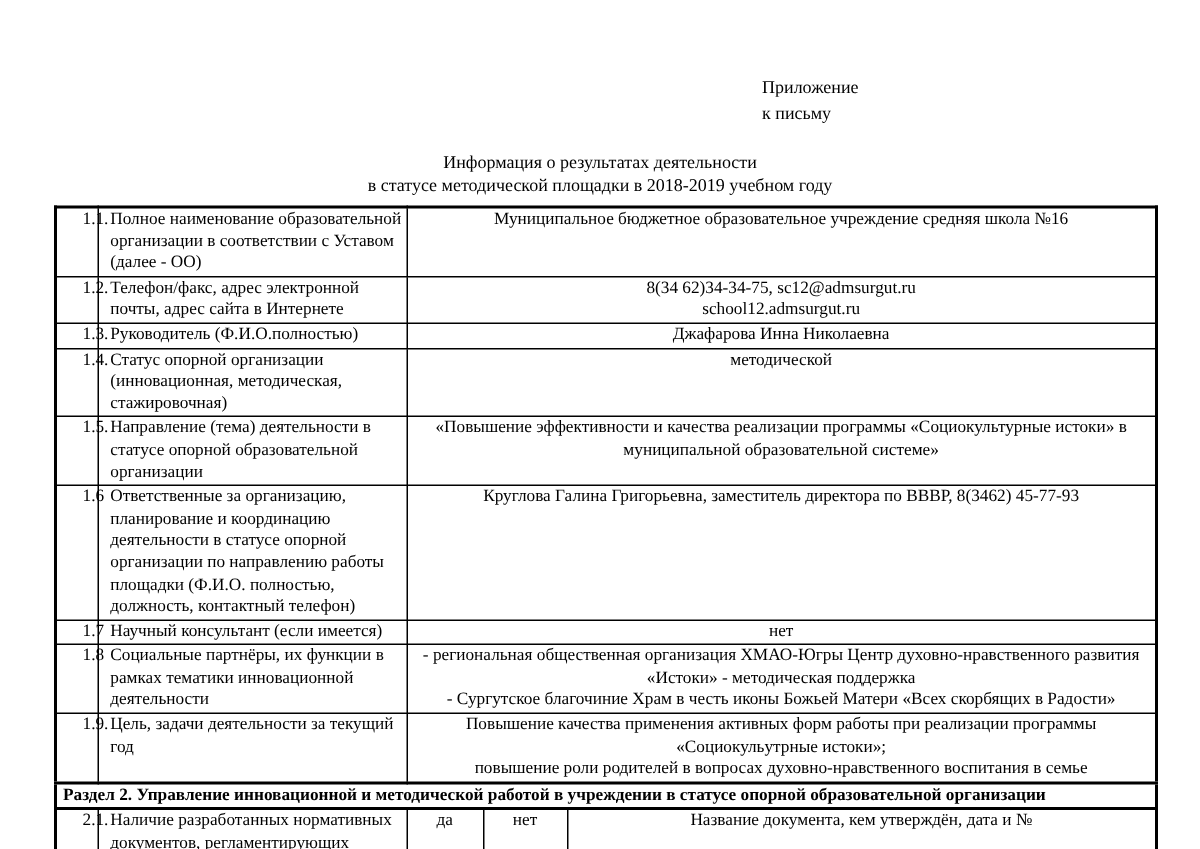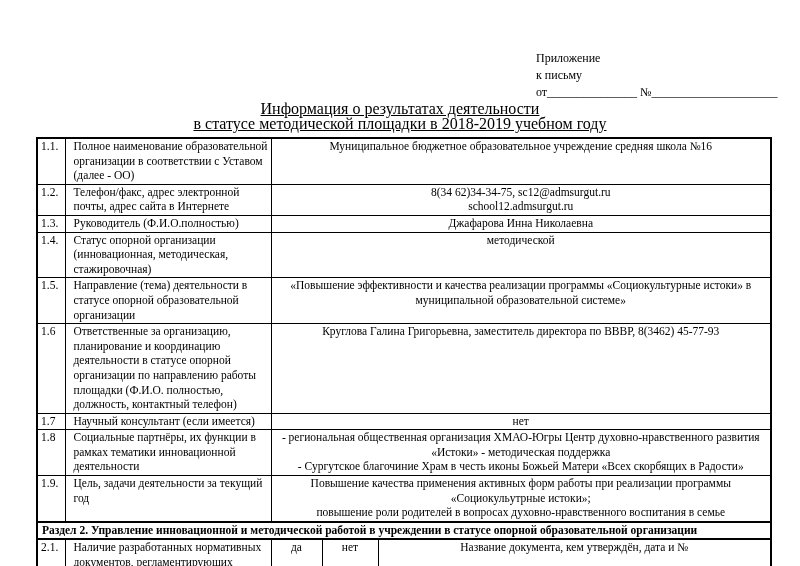--- a/index.html
+++ b/index.html
@@ -3,56 +3,55 @@
 <meta charset="utf-8">
 <style>
   html,body{margin:0;padding:0;}
   body{
     width:800px;height:566px;
     background:#ffffff;color:#000;
     font-family:"Liberation Serif","DejaVu Serif",serif;
     position:relative;overflow:hidden;
   }
   .letterhead{
-    position:absolute;left:536px;top:50px;
+    position:absolute;left:508px;top:50px;
     font-size:12px;line-height:17px;white-space:nowrap;
   }
   .doc-title{
     position:absolute;left:0;top:101px;width:800px;
-    text-align:center;font-size:16px;line-height:15px;text-decoration:underline;
+    text-align:center;font-size:12px;line-height:15px;
   }
   table.info-table{
     position:absolute;left:36px;top:137px;width:734px;
     border-collapse:collapse;table-layout:fixed;
     font-size:11.5px;line-height:14.6px;
     border:2px solid #000;
   }
   .info-table td{
     border:1px solid #000;
     vertical-align:top;
     padding:0 2px 1px 2px;
   }
-  .info-table td.num{padding-left:3px;}
+  .info-table td.num{padding-left:17px;}
   .info-table td.label{padding-left:8px;}
   .info-table td.value{text-align:center;white-space:pre-line;}
   .info-table tr.section td{
     font-weight:bold;padding-left:4px;
     border-top:2px solid #000;border-bottom:2px solid #000;
   }
   
   .info-table tbody tr:nth-child(10) td.value{text-align:left;padding-left:4px;}
   .info-table td.subcol{text-align:center;}
 </style>
 </head>
 <body>
 
 <div class="letterhead">
   <div>Приложение</div>
   <div>к письму</div>
-  <div>от_______________ №_____________________</div>
 </div>
 
 <div class="doc-title">
   <div>Информация о результатах деятельности</div>
   <div>в статусе методической площадки в 2018-2019 учебном году</div>
 </div>
 
 <table class="info-table">
   <colgroup>
     <col style="width:28px">

